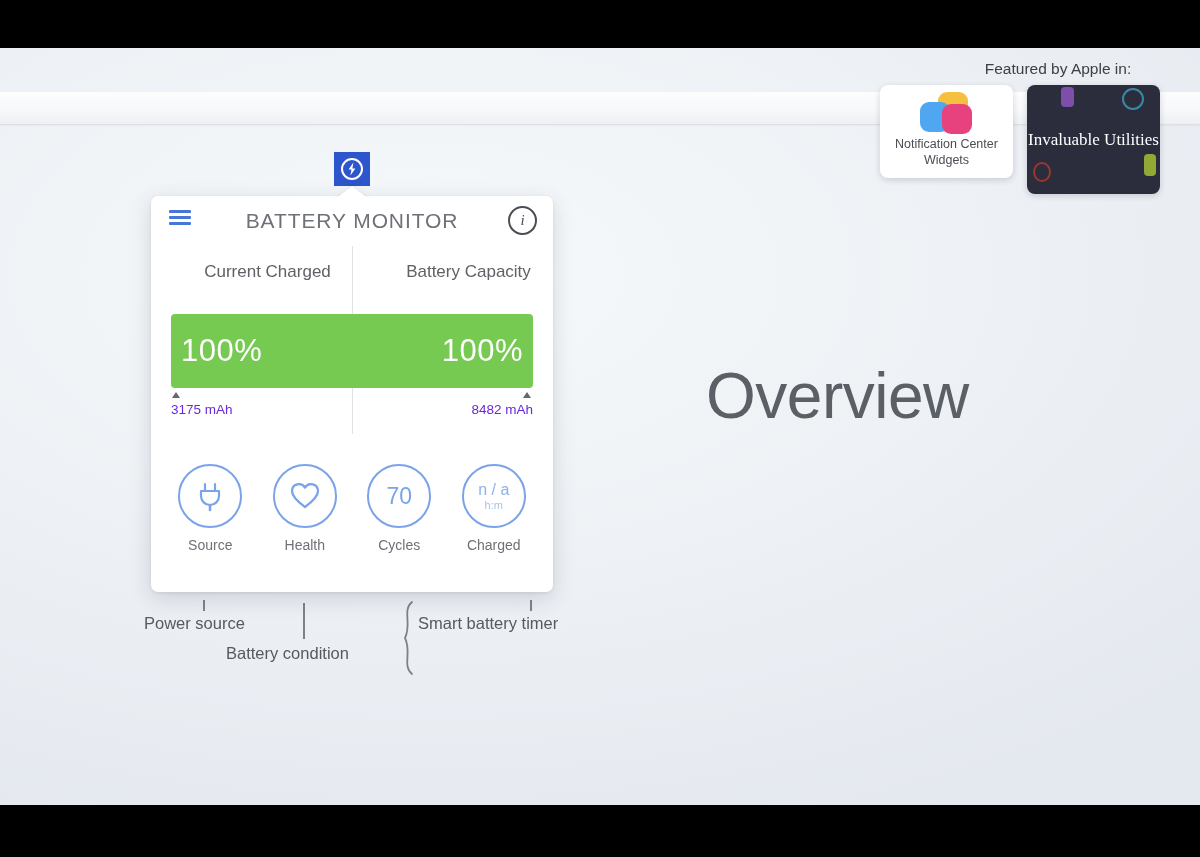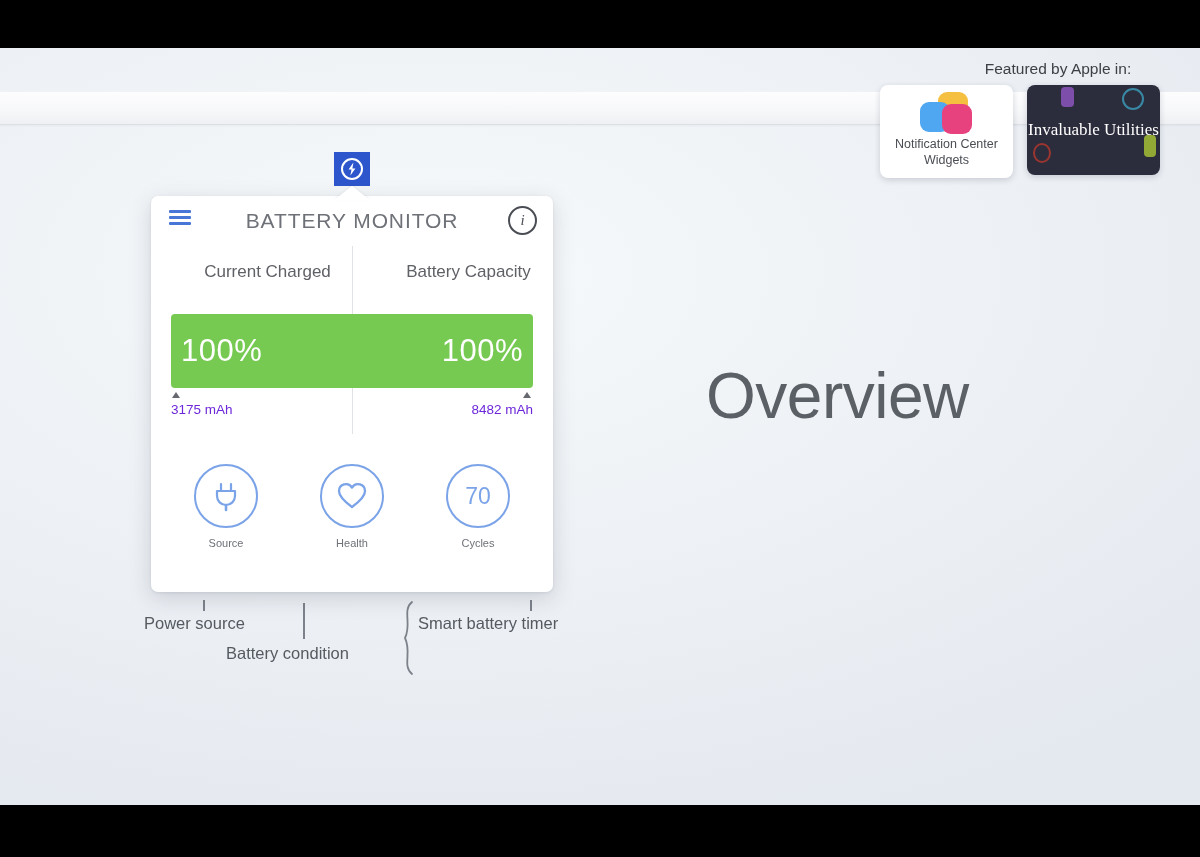--- a/index.html
+++ b/index.html
@@ -177,21 +177,21 @@
     display: flex; flex-direction: column;
     align-items: center; justify-content: center;
     color: #7ba3e8;
     position: relative;
   }
   .stat-num { font-size: 23px; color: #7ba3e8; line-height: 1; }
   .stat-na  { font-size: 16px; color: #8fb0ea; line-height: 1; }
   .stat-sub { font-size: 11px; color: #a9c1ee; line-height: 1; margin-top: 2px; }
   .stat-label {
     margin-top: 9px;
-    font-size: 11px;
+    font-size: 14px;
     color: #6e7177;
   }
 
   
   .ann {
     position: absolute;
     font-size: 16.5px;
     color: #555a61;
     white-space: nowrap;
   }
@@ -260,21 +260,21 @@
     position: absolute; border-radius: 9px; display: block;
   }
   .ncw-y { width: 30px; height: 30px; background: #f5bf3f; left: 26px; top: 0; }
   .ncw-b { width: 30px; height: 30px; background: #4ea7f0; left: 8px; top: 10px; }
   .ncw-p { width: 30px; height: 30px; background: #e8427e; left: 30px; top: 12px; }
   .ncw-text {
     font-size: 12.5px; color: #4a4d53; text-align: center; line-height: 1.24;
     margin-top: 3px;
   }
   .badge-iu {
-    width: 133px; height: 90px;
+    width: 133px; height: 109px;
     background: #2b2c3c;
     display: flex; align-items: center; justify-content: center;
     box-sizing: border-box;
   }
   .iu-text {
     color: #ffffff;
     font-family: "Liberation Serif", serif;
     font-size: 17px;
     text-align: center;
     line-height: 1.16;
@@ -367,20 +367,27 @@
         <div class="stat-label">Health</div>
       </div>
 
       <div class="stat">
         <div class="stat-circle">
           <span class="stat-num">70</span>
         </div>
         <div class="stat-label">Cycles</div>
       </div>
 
+      <div class="stat">
+        <div class="stat-circle">
+          <span class="stat-na">n / a</span>
+          <span class="stat-sub">h:m</span>
+        </div>
+        <div class="stat-label">Charged</div>
+      </div>
 
     </div>
   </div>
 
   <div class="tick tick-power"></div>
   <div class="tick tick-cond"></div>
   <div class="tick tick-timer"></div>
 
   <svg class="brace" viewBox="0 0 26 76">
     <path d="M20 2 C10 10 20 24 13 38 C20 52 10 66 20 74" fill="none" stroke="#7d828a" stroke-width="1.8" stroke-linecap="round"></path>

